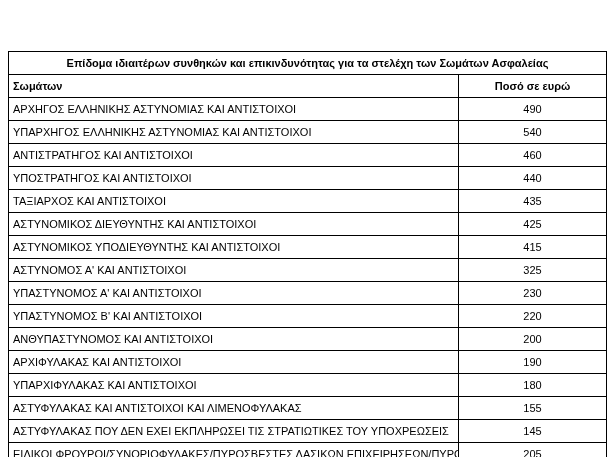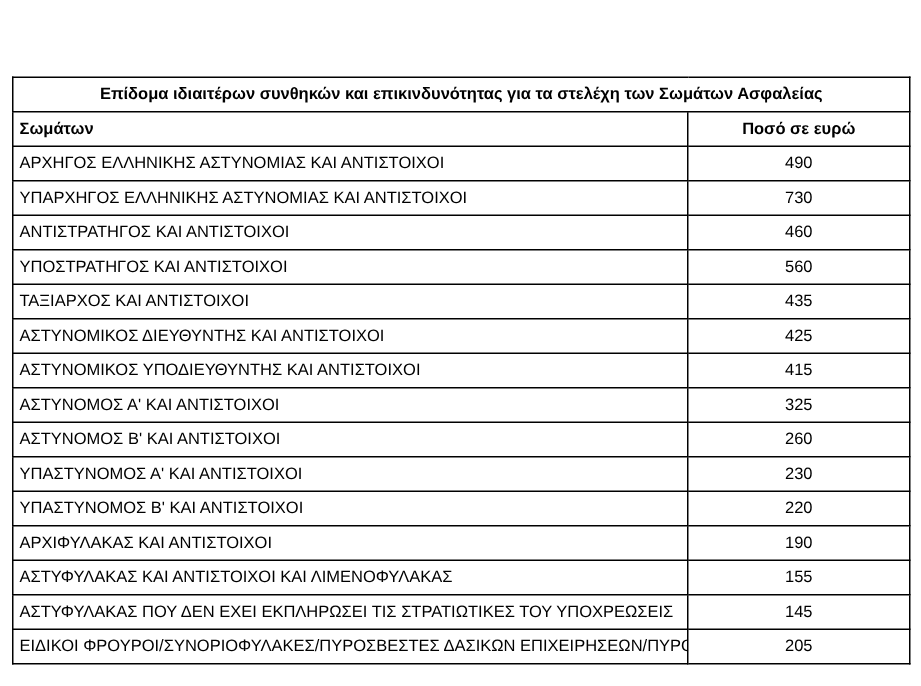--- a/index.html
+++ b/index.html
@@ -78,61 +78,65 @@
         <td class="header-cell">Σωμάτων</td>
         <td class="header-cell" style="text-align:center">Ποσό σε ευρώ</td>
       </tr>
 
       <tr>
         <td>ΑΡΧΗΓΟΣ ΕΛΛΗΝΙΚΗΣ ΑΣΤΥΝΟΜΙΑΣ ΚΑΙ ΑΝΤΙΣΤΟΙΧΟΙ</td>
         <td class="col-value">490</td>
       </tr>
       <tr>
         <td>ΥΠΑΡΧΗΓΟΣ ΕΛΛΗΝΙΚΗΣ ΑΣΤΥΝΟΜΙΑΣ ΚΑΙ ΑΝΤΙΣΤΟΙΧΟΙ</td>
-        <td class="col-value">730</td>
+        <td class="col-value">540</td>
       </tr>
       <tr>
         <td>ΑΝΤΙΣΤΡΑΤΗΓΟΣ ΚΑΙ ΑΝΤΙΣΤΟΙΧΟΙ</td>
         <td class="col-value">460</td>
       </tr>
       <tr>
         <td>ΥΠΟΣΤΡΑΤΗΓΟΣ ΚΑΙ ΑΝΤΙΣΤΟΙΧΟΙ</td>
-        <td class="col-value">560</td>
+        <td class="col-value">440</td>
       </tr>
       <tr>
         <td>ΤΑΞΙΑΡΧΟΣ ΚΑΙ ΑΝΤΙΣΤΟΙΧΟΙ</td>
         <td class="col-value">435</td>
       </tr>
       <tr>
         <td>ΑΣΤΥΝΟΜΙΚΟΣ ΔΙΕΥΘΥΝΤΗΣ ΚΑΙ ΑΝΤΙΣΤΟΙΧΟΙ</td>
         <td class="col-value">425</td>
       </tr>
       <tr>
         <td>ΑΣΤΥΝΟΜΙΚΟΣ ΥΠΟΔΙΕΥΘΥΝΤΗΣ ΚΑΙ ΑΝΤΙΣΤΟΙΧΟΙ</td>
         <td class="col-value">415</td>
       </tr>
       <tr>
         <td>ΑΣΤΥΝΟΜΟΣ Α' ΚΑΙ ΑΝΤΙΣΤΟΙΧΟΙ</td>
         <td class="col-value">325</td>
       </tr>
       <tr>
-        <td>ΑΣΤΥΝΟΜΟΣ Β' ΚΑΙ ΑΝΤΙΣΤΟΙΧΟΙ</td>
-        <td class="col-value">260</td>
-      </tr>
-      <tr>
         <td>ΥΠΑΣΤΥΝΟΜΟΣ Α' ΚΑΙ ΑΝΤΙΣΤΟΙΧΟΙ</td>
         <td class="col-value">230</td>
       </tr>
       <tr>
         <td>ΥΠΑΣΤΥΝΟΜΟΣ Β' ΚΑΙ ΑΝΤΙΣΤΟΙΧΟΙ</td>
         <td class="col-value">220</td>
       </tr>
       <tr>
+        <td>ΑΝΘΥΠΑΣΤΥΝΟΜΟΣ ΚΑΙ ΑΝΤΙΣΤΟΙΧΟΙ</td>
+        <td class="col-value">200</td>
+      </tr>
+      <tr>
         <td>ΑΡΧΙΦΥΛΑΚΑΣ ΚΑΙ ΑΝΤΙΣΤΟΙΧΟΙ</td>
         <td class="col-value">190</td>
+      </tr>
+      <tr>
+        <td>ΥΠΑΡΧΙΦΥΛΑΚΑΣ ΚΑΙ ΑΝΤΙΣΤΟΙΧΟΙ</td>
+        <td class="col-value">180</td>
       </tr>
       <tr>
         <td>ΑΣΤΥΦΥΛΑΚΑΣ ΚΑΙ ΑΝΤΙΣΤΟΙΧΟΙ ΚΑΙ ΛΙΜΕΝΟΦΥΛΑΚΑΣ</td>
         <td class="col-value">155</td>
       </tr>
       <tr>
         <td class="wrap-cell">ΑΣΤΥΦΥΛΑΚΑΣ ΠΟΥ ΔΕΝ ΕΧΕΙ ΕΚΠΛΗΡΩΣΕΙ ΤΙΣ ΣΤΡΑΤΙΩΤΙΚΕΣ ΤΟΥ ΥΠΟΧΡΕΩΣΕΙΣ</td>
         <td class="col-value val-bottom">145</td>
       </tr>
       <tr>

